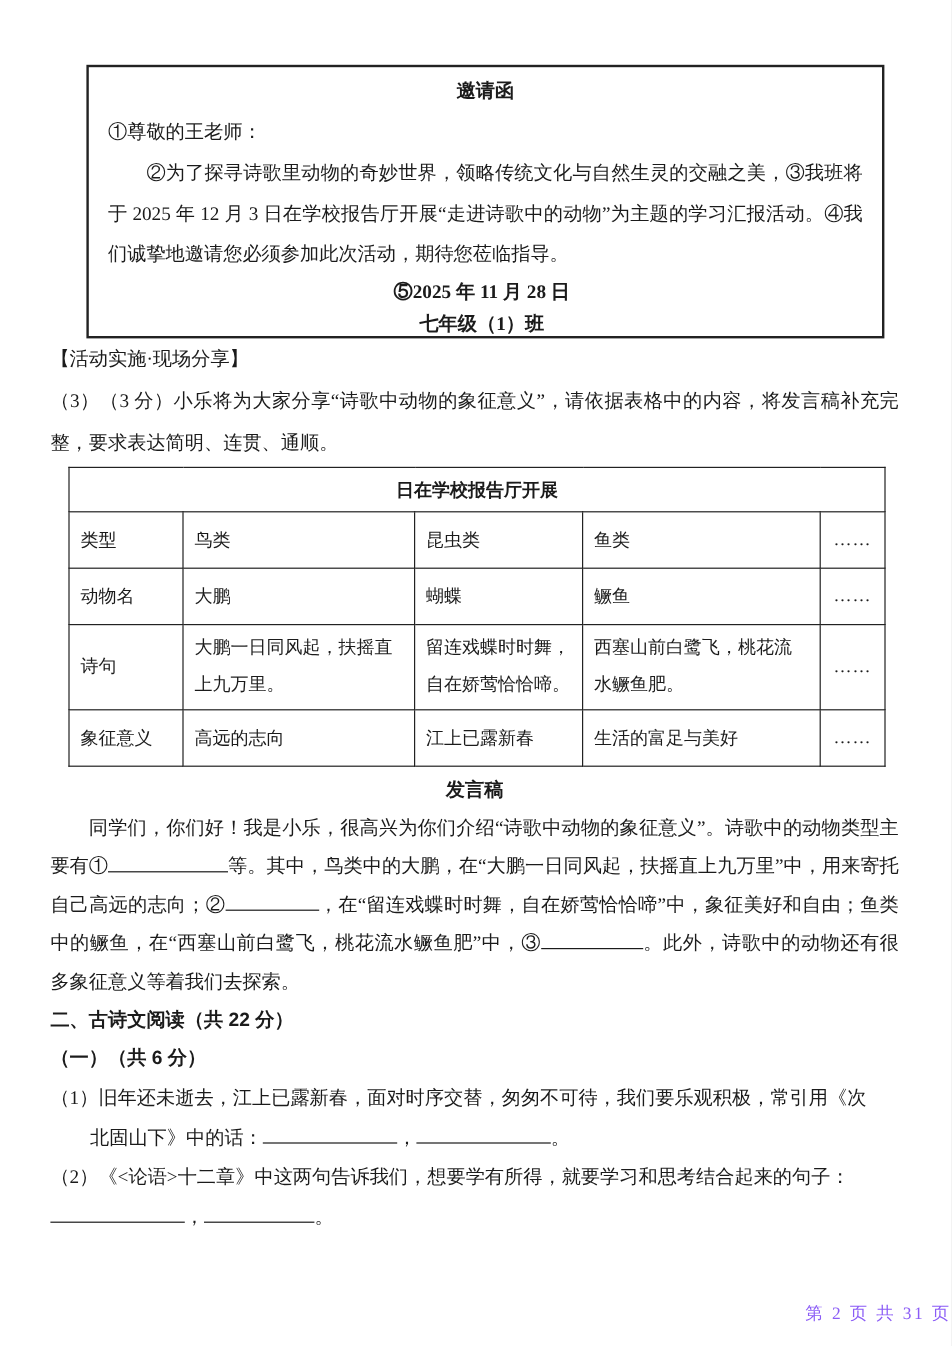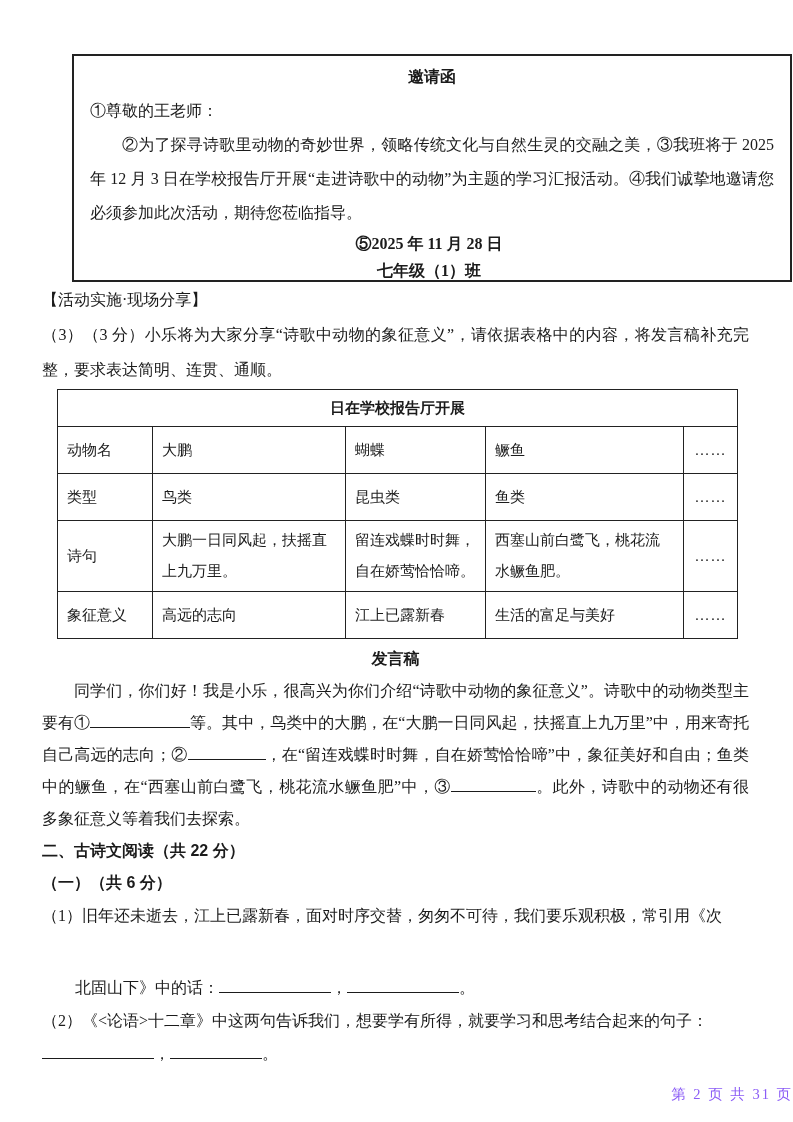--- a/index.html
+++ b/index.html
@@ -20,21 +20,21 @@
   .lh32 { line-height:32px; }
   .just { text-align:justify; text-justify:inter-ideograph; }
   .indent2 { text-indent:2em; }
   .center { text-align:center; }
   .hei { font-family:"Liberation Sans","DejaVu Sans",sans-serif; font-weight:bold; }
 
   
   .inv-box {
     box-sizing:border-box;
     margin:3px 0 0 30px;
-    width:720px; height:228px;
+    width:665px; height:228px;
     border:2px solid #222222;
     padding:4px 16px 2px 16px;
     overflow:hidden;
   }
   .inv-line { line-height:34px; }
   .inv-right { text-align:center; line-height:27px; padding-right:6px;font-weight:bold; }
 
   
   .sym-table {
     border-collapse:collapse;
@@ -50,21 +50,21 @@
   .sym-table .dots { text-align:center; padding:2px 4px; letter-spacing:1px; }
 
   .blank {
     display:inline-block;
     height:0.85em;
     border-bottom:1.3px solid #1b1b1b;
   }
   .w78 { width:78px; } .w85 { width:85px; } .w100 { width:100px; }
   .w92 { width:92px; } .w112 { width:112px; }
 
-  .hang33 { padding-left:33px;margin-top:39px; }
+  .hang33 { padding-left:33px; }
   .mt4 { margin-top:4px; }
 
   .footer {
     position:absolute; left:0; right:0; bottom:18px;
     text-align:right;
     font-size:14.5px;
     letter-spacing:2px;
     color:#8b5cf6;
   }
   p, div { margin:0; }
@@ -94,31 +94,31 @@
           <col style="width:193px">
           <col style="width:140px">
           <col style="width:198px">
           <col style="width:54px">
       </colgroup>
       <tbody>
         <tr>
           <td colspan="5" class="t-title hei">日在学校报告厅开展</td>
         </tr>
         <tr class="r-std">
+          <td>类型</td>
+          <td>鸟类</td>
+          <td>昆虫类</td>
+          <td>鱼类</td>
+          <td class="dots">……</td>
+        </tr>
+        <tr class="r-std">
           <td>动物名</td>
           <td>大鹏</td>
           <td>蝴蝶</td>
           <td>鳜鱼</td>
-          <td class="dots">……</td>
-        </tr>
-        <tr class="r-std">
-          <td>类型</td>
-          <td>鸟类</td>
-          <td>昆虫类</td>
-          <td>鱼类</td>
           <td class="dots">……</td>
         </tr>
         <tr class="r-poem">
           <td>诗句</td>
           <td>大鹏一日同风起，扶摇直上九万里。</td>
           <td>留连戏蝶时时舞，自在娇莺恰恰啼。</td>
           <td>西塞山前白鹭飞，桃花流水鳜鱼肥。</td>
           <td class="dots">……</td>
         </tr>
         <tr class="r-std">

